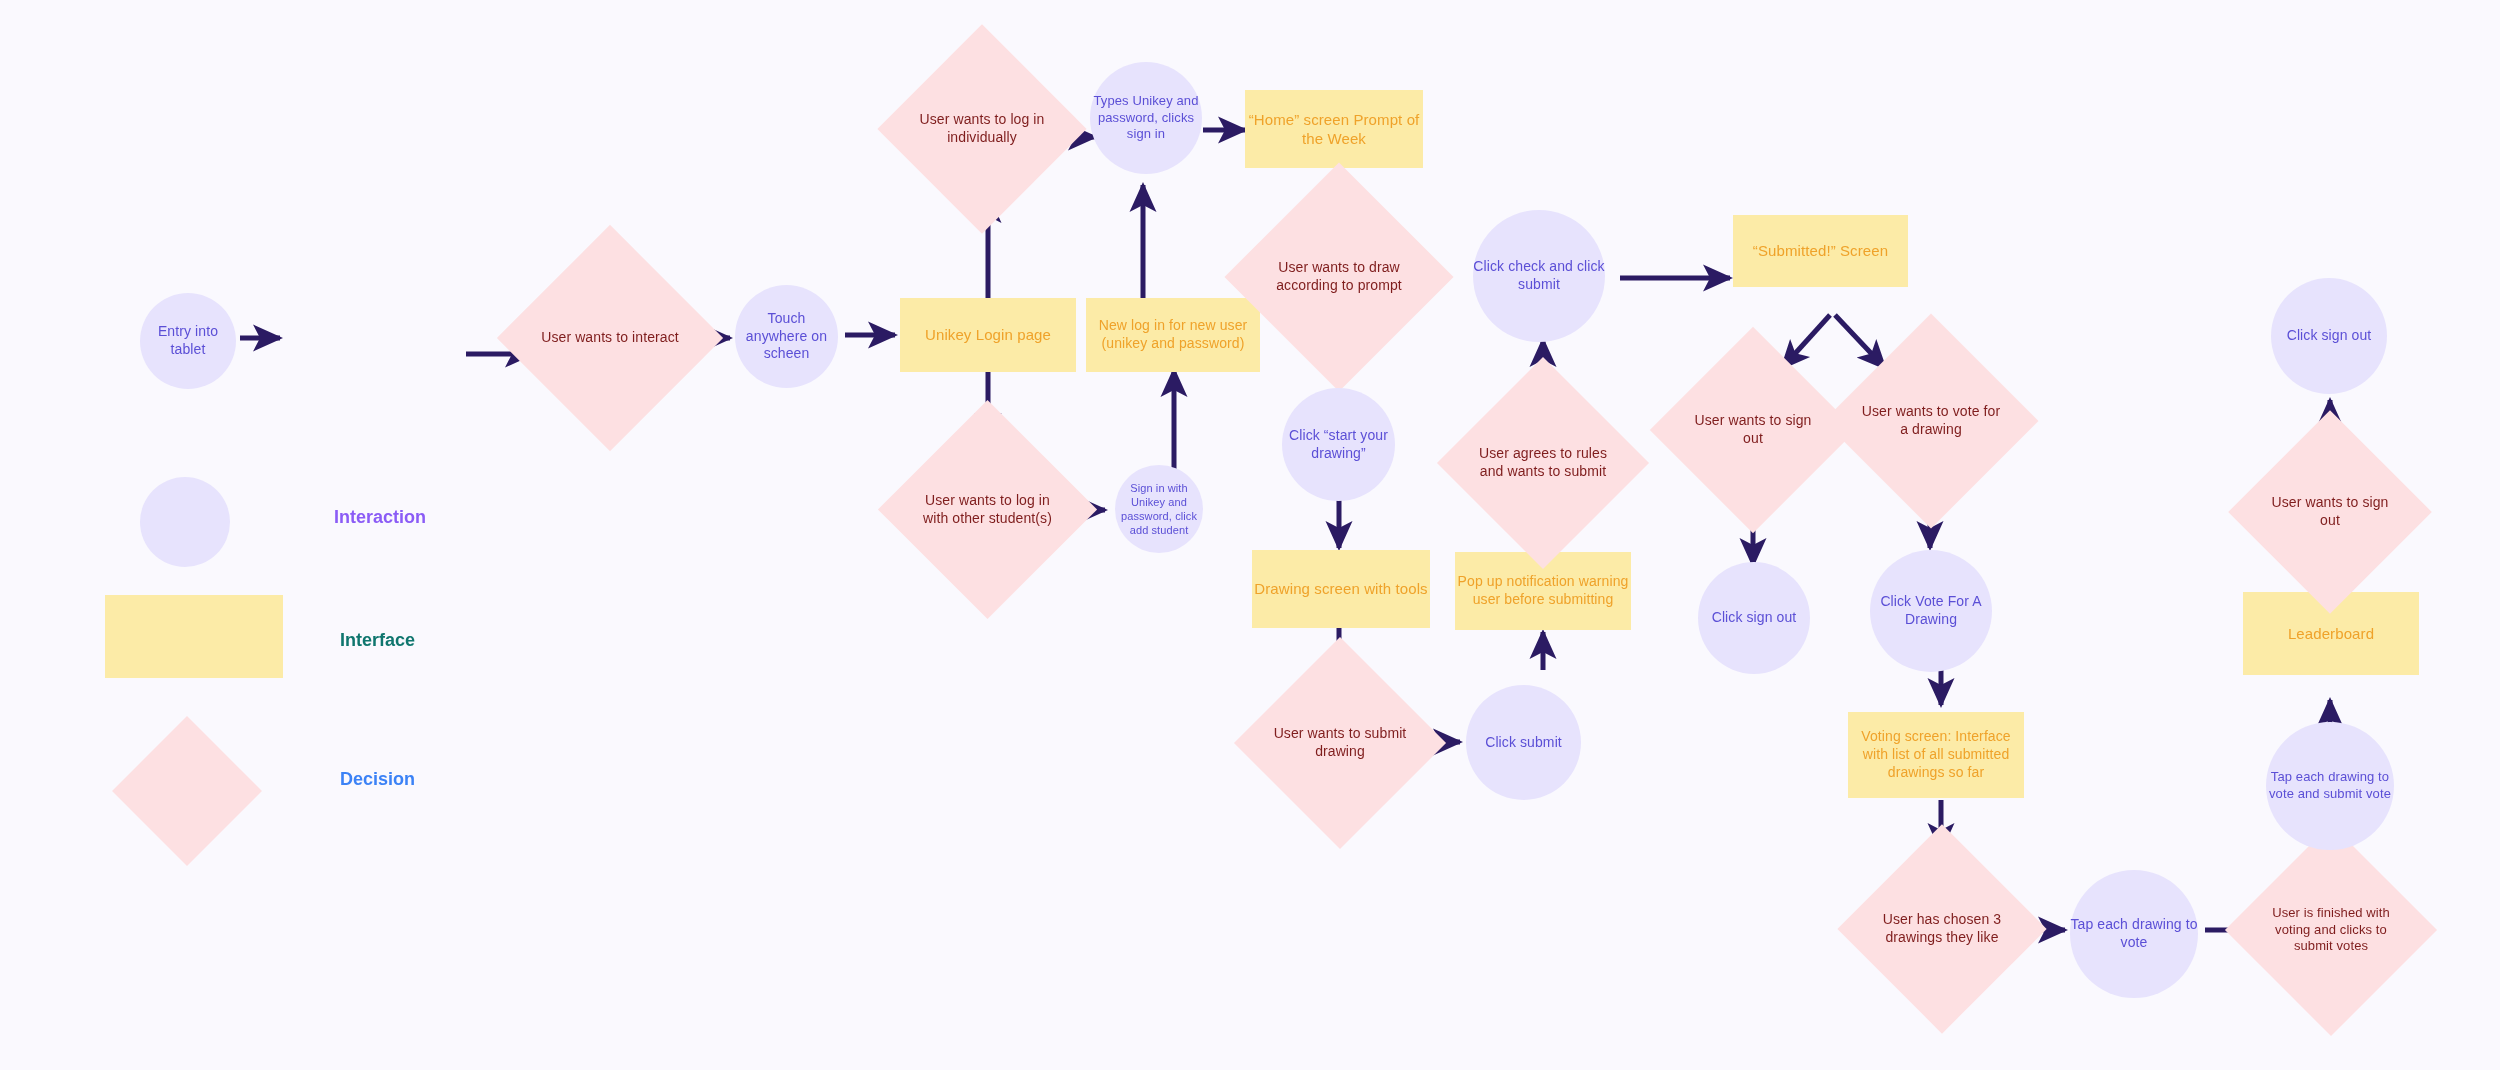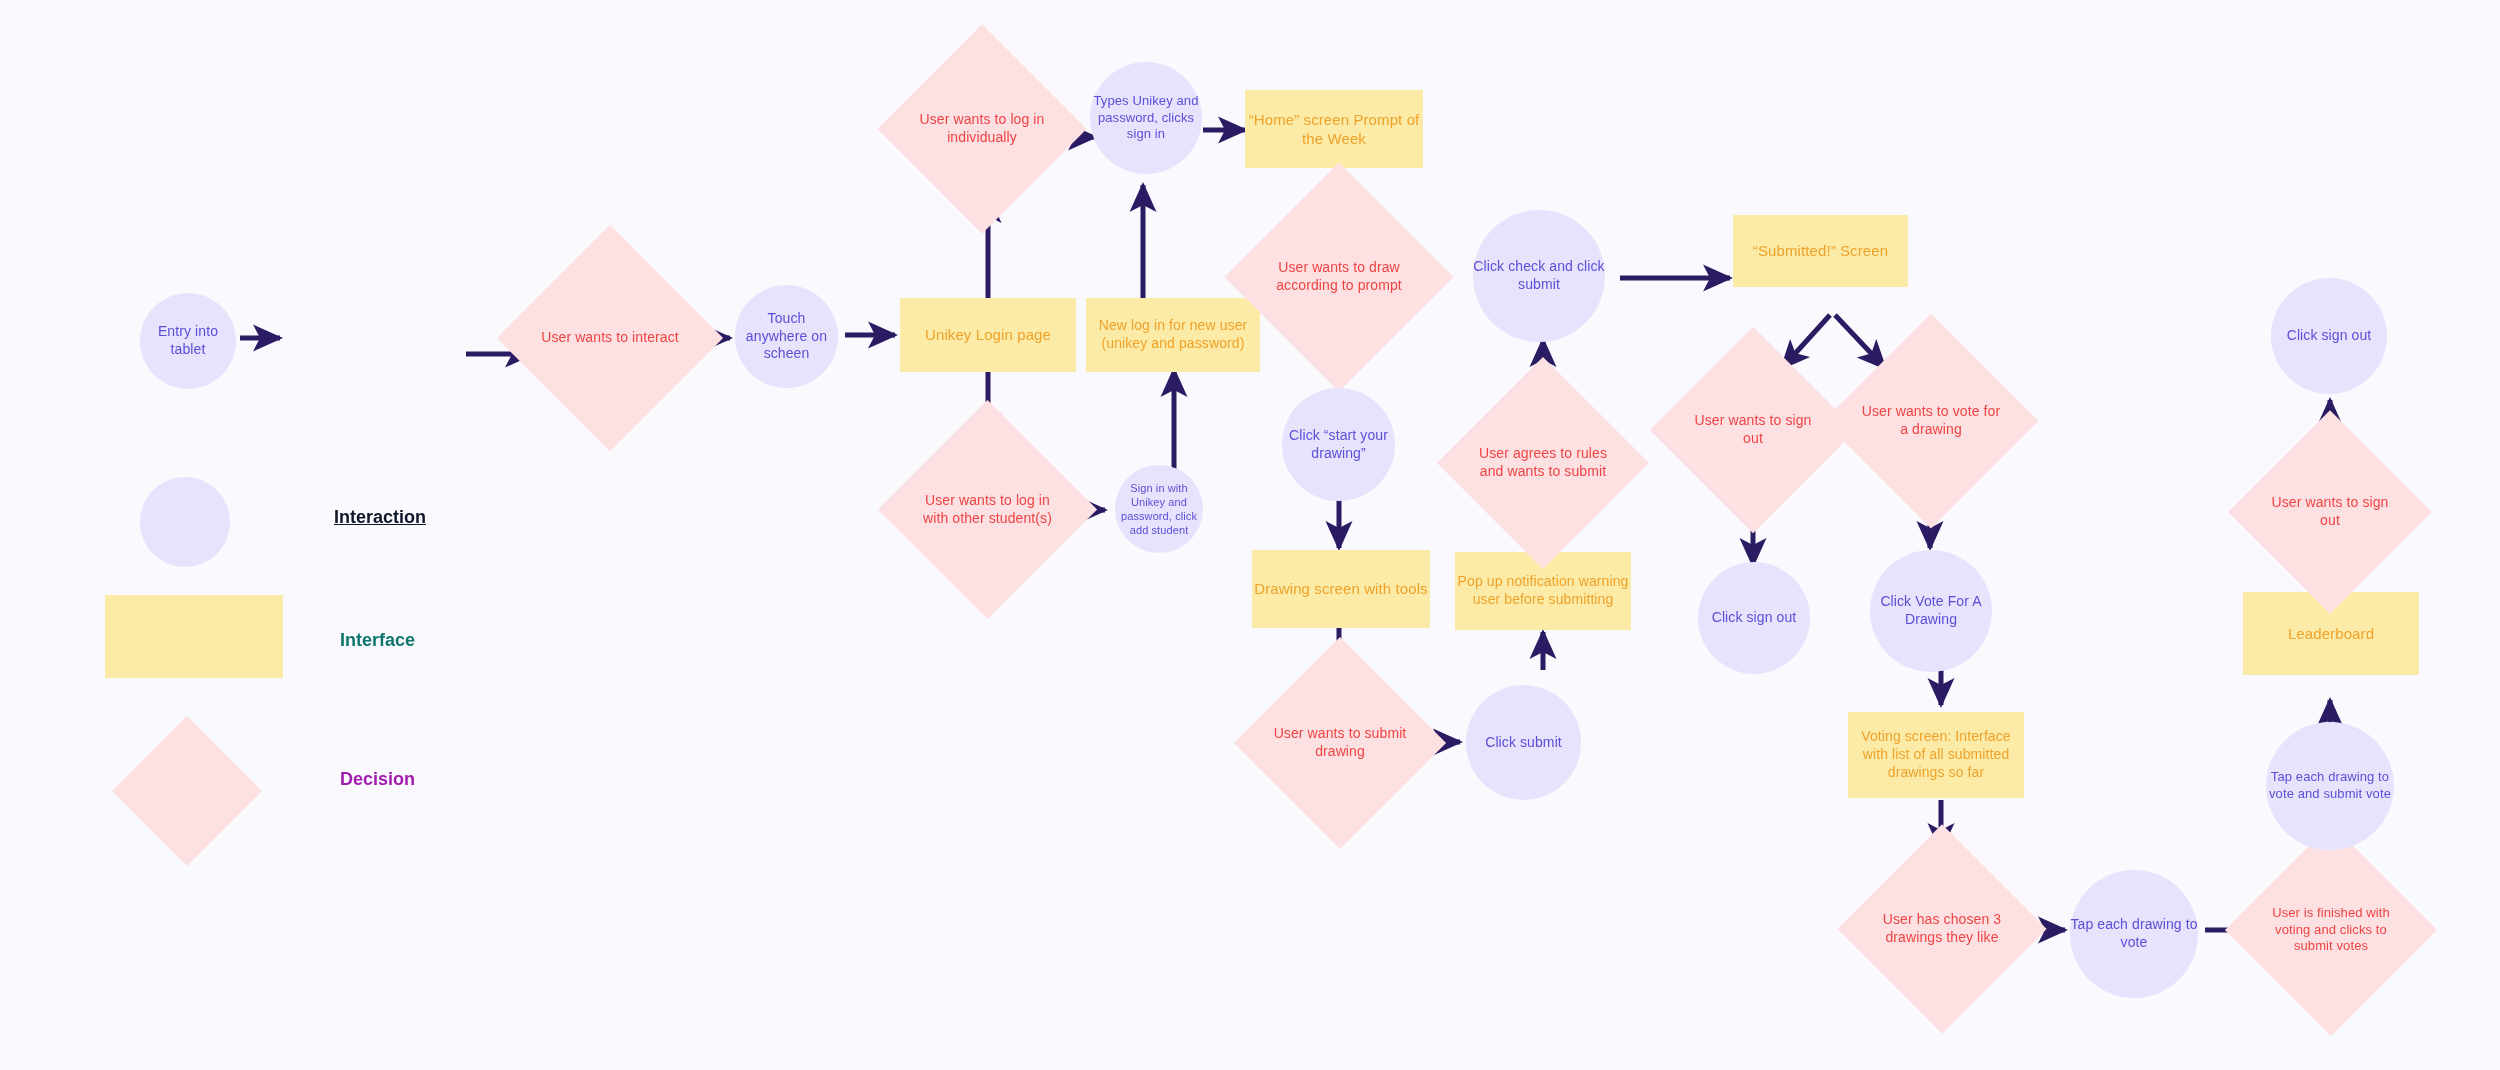--- a/index.html
+++ b/index.html
@@ -41,21 +41,21 @@
     border-radius: 50%;
     color: #5B4FD6;
   }
   
   .n-interface {
     background: #FCEBA7;
     color: #EFA22A;
   }
   
   .n-decision {
-    color: #ef4444;
+    color: #7f1d1d;
     background: transparent;
   }
   .n-decision .dia {
     position: absolute;
     left: 0; top: 0;
     width: 100%;
     height: 100%;
     background: #FDE0E2;
     transform: rotate(45deg);
     z-index: 0;
@@ -64,23 +64,23 @@
     position: relative;
     z-index: 1;
     padding: 0 6px;
   }
 
   .legend-label {
     position: absolute;
     font-weight: bold;
     white-space: nowrap;
   }
-  .legend-interaction { color: #0f172a; text-decoration: underline; }
+  .legend-interaction { color: #8b5cf6; }
   .legend-interface  { color: #0f766e; }
-  .legend-decision   { color: #a21caf; }
+  .legend-decision   { color: #3b82f6; }
 
   .legend-shape { position: absolute; }
   .legend-circle { background: #E7E3FD; border-radius: 50%; }
   .legend-rect   { background: #FCEBA7; }
   .legend-diamond{ background: #FDE0E2; transform: rotate(45deg); }
 </style>
 </head>
 <body>
 
 <div id="canvas">

